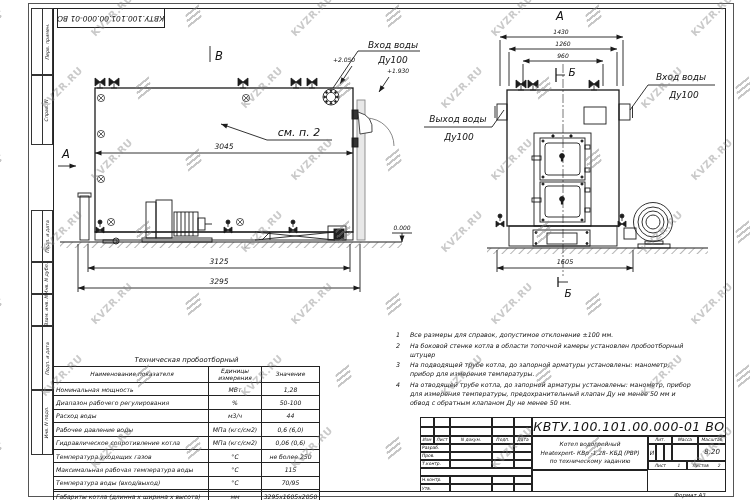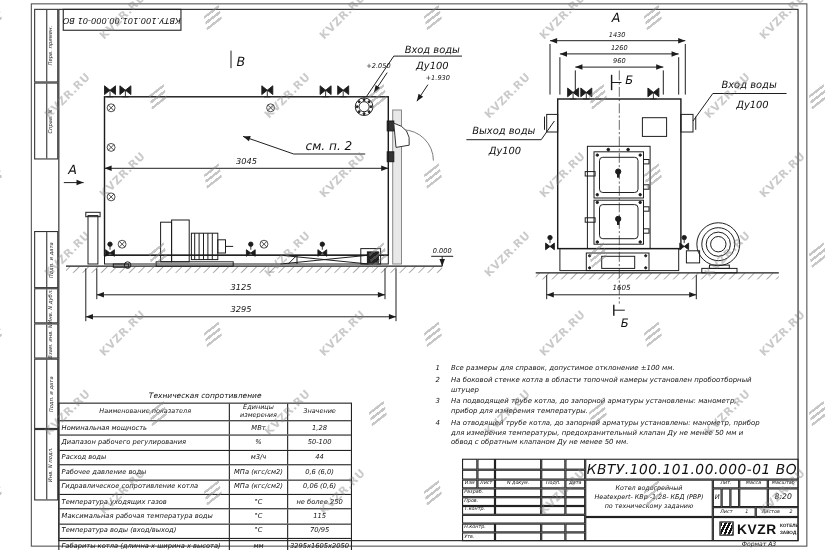--- a/index.html
+++ b/index.html
@@ -368,21 +368,21 @@
       <div class="ntext">На подводящей трубе котла, до запорной арматуры установлены: манометр, прибор для измерения температуры.</div>
       </div>
     <div class="note">
       <div class="num">4</div>
       <div class="ntext">На отводящей трубе котла, до запорной арматуры установлены: манометр, прибор для измерения температуры, предохранительный клапан Ду не менее 50 мм и обвод с обратным клапаном Ду не менее 50 мм.</div>
       </div>
   </div>
 
   
   <div class="abs ttable">
-    <div class="ttitle">Техническая сопротивление</div>
+    <div class="ttitle">Техническая пробоотборный</div>
     <div class="tgrid">
       <div class="trow">
         <div class="td tc1 th">Наименование показателя</div>
         <div class="td tc2 th">Единицы измерения</div>
         <div class="td tc3 th">Значение</div>
       </div>
       <div class="trow">
         <div class="td tc1 tr-d">Номинальная мощность</div>
         <div class="td tc2 tr-d">МВт</div>
         <div class="td tc3 tr-d">1,28</div>
@@ -492,28 +492,20 @@
 
     <div class="cell" style="left:228px;top:44px;width:39px;height:8.5px;justify-content:space-around;">
       <span>Лист</span>
         <span>1</span>
     </div>
     <div class="cell" style="left:267px;top:44px;width:39px;height:8.5px;justify-content:space-around;">
       <span>Листов</span>
         <span>2</span>
     </div>
 
-    <div class="cell logo-cell" style="left:228px;top:52.5px;width:78px;height:22.5px;">
-      <span class="logo-mark"></span>
-      <span class="logo-word">KVZR</span>
-      <span class="company">
-        <span>КОТЕЛЬНЫЙ</span>
-        <span>ЗАВОД РЭП</span>
-      </span>
-    </div>
   </div>
 
   <div class="abs fmt">Формат  А3</div>
 
   <div id="watermarks">
       <span class="wm-g" style="left: -15px; top: 10px;"></span>
       <span class="wm-t" style="left: 85px; top: 10px;">KVZR.RU</span>
       <span class="wm-g" style="left: 185px; top: 10px;"></span>
       <span class="wm-t" style="left: 285px; top: 10px;">KVZR.RU</span>
       <span class="wm-g" style="left: 385px; top: 10px;"></span>

